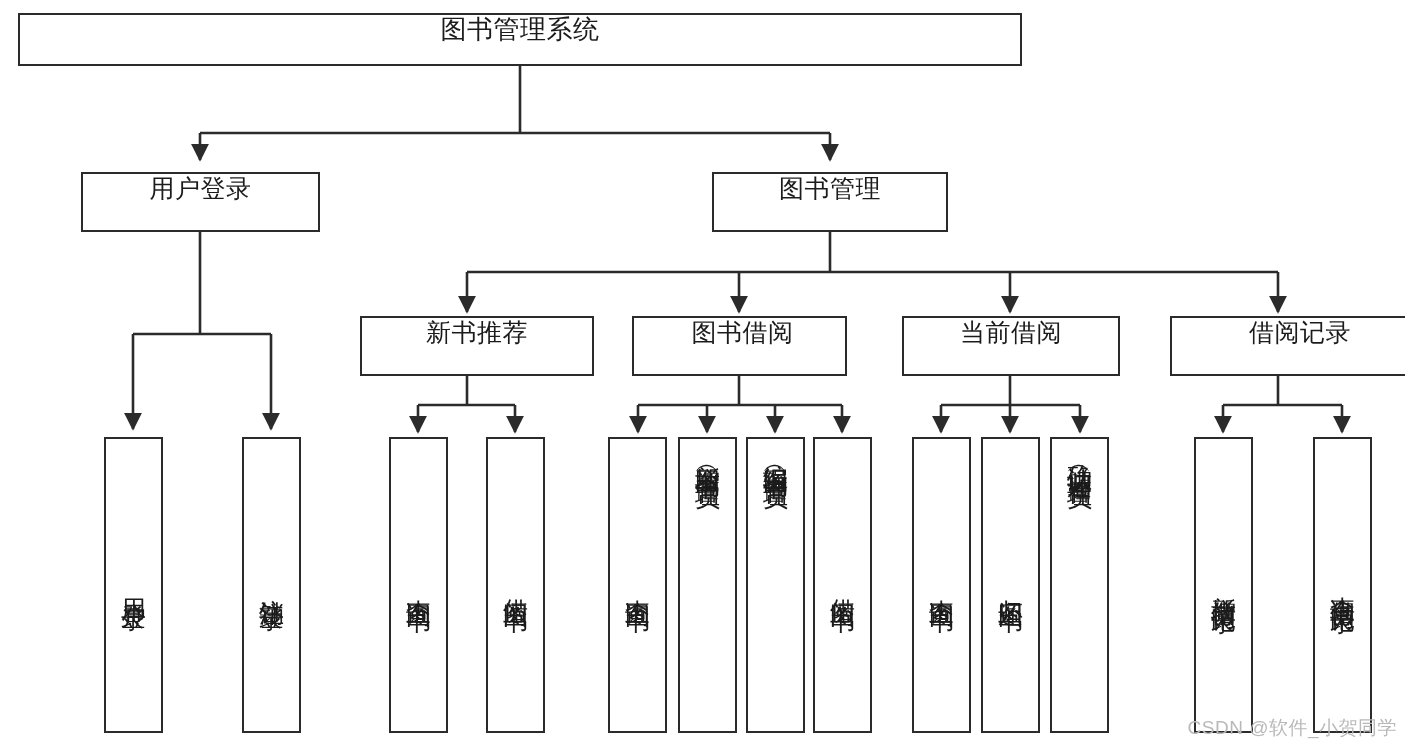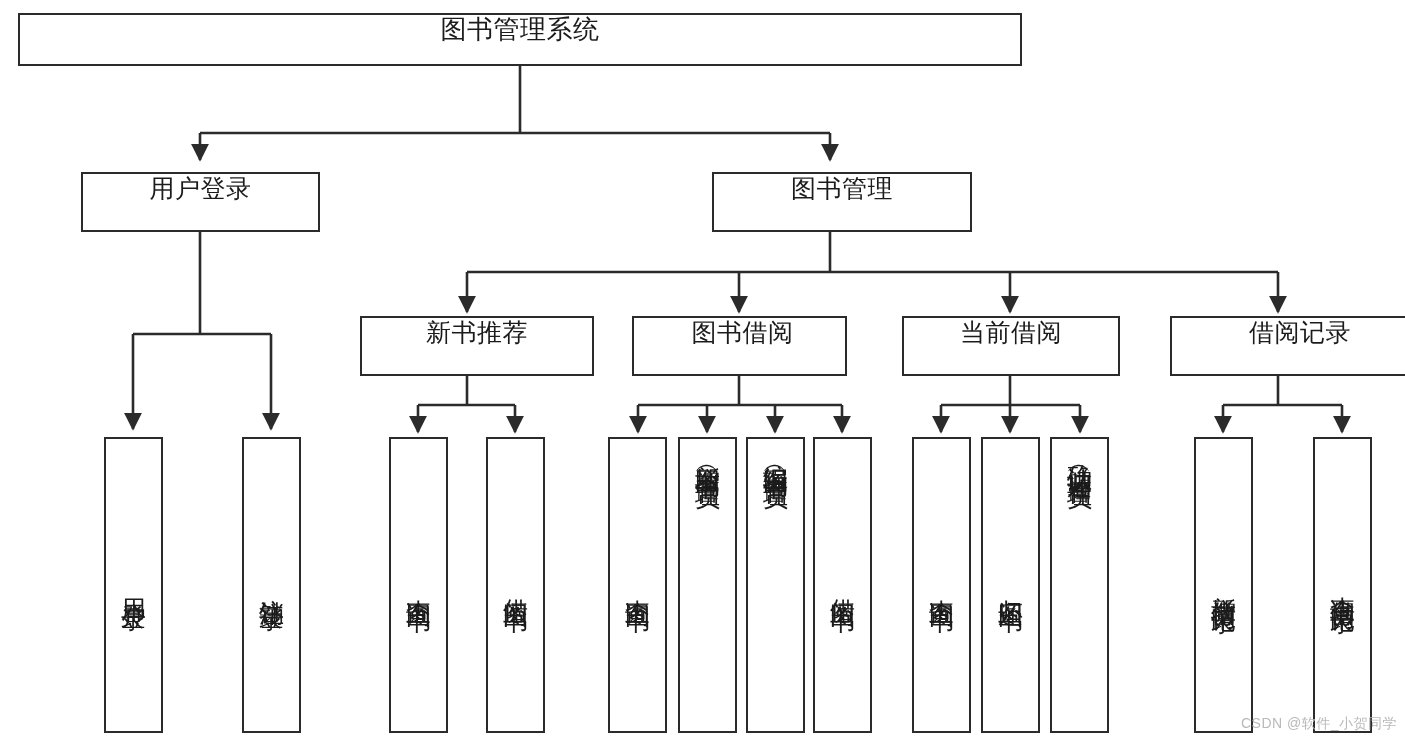--- a/index.html
+++ b/index.html
@@ -62,22 +62,22 @@
     white-space: nowrap;
     margin: 0 auto;
   }
   .node.vert.center {
     align-items: center;
     padding-top: 0;
   }
   .watermark {
     position: absolute;
     right: 8px;
-    bottom: 14px;
-    font-size: 14px;
+    bottom: 6px;
+    font-size: 19px;
     color: #b9b9b9;
     letter-spacing: 0.5px;
     z-index: 5;
     white-space: nowrap;
   }
 </style>
 </head>
 <body>
 
 <div id="canvas">
@@ -132,21 +132,21 @@
     </g>
   </svg>
 
   <div class="node root horiz" style="left:18px; top:13px; width:1004px; height:53px;">
     <span class="lbl">图书管理系统</span>
   </div>
 
   <div class="node horiz" style="left:81px; top:172px; width:239px; height:60px;">
     <span class="lbl">用户登录</span>
   </div>
-  <div class="node horiz" style="left:712px; top:172px; width:260px; height:60px;">
+  <div class="node horiz" style="left:712px; top:172px; width:236px; height:60px;">
     <span class="lbl">图书管理</span>
   </div>
 
   <div class="node horiz" style="left:360px; top:316px; width:234px; height:60px;">
     <span class="lbl">新书推荐</span>
   </div>
   <div class="node horiz" style="left:632px; top:316px; width:215px; height:60px;padding-left:6px;">
     <span class="lbl">图书借阅</span>
   </div>
   <div class="node horiz" style="left:902px; top:316px; width:218px; height:60px;">

